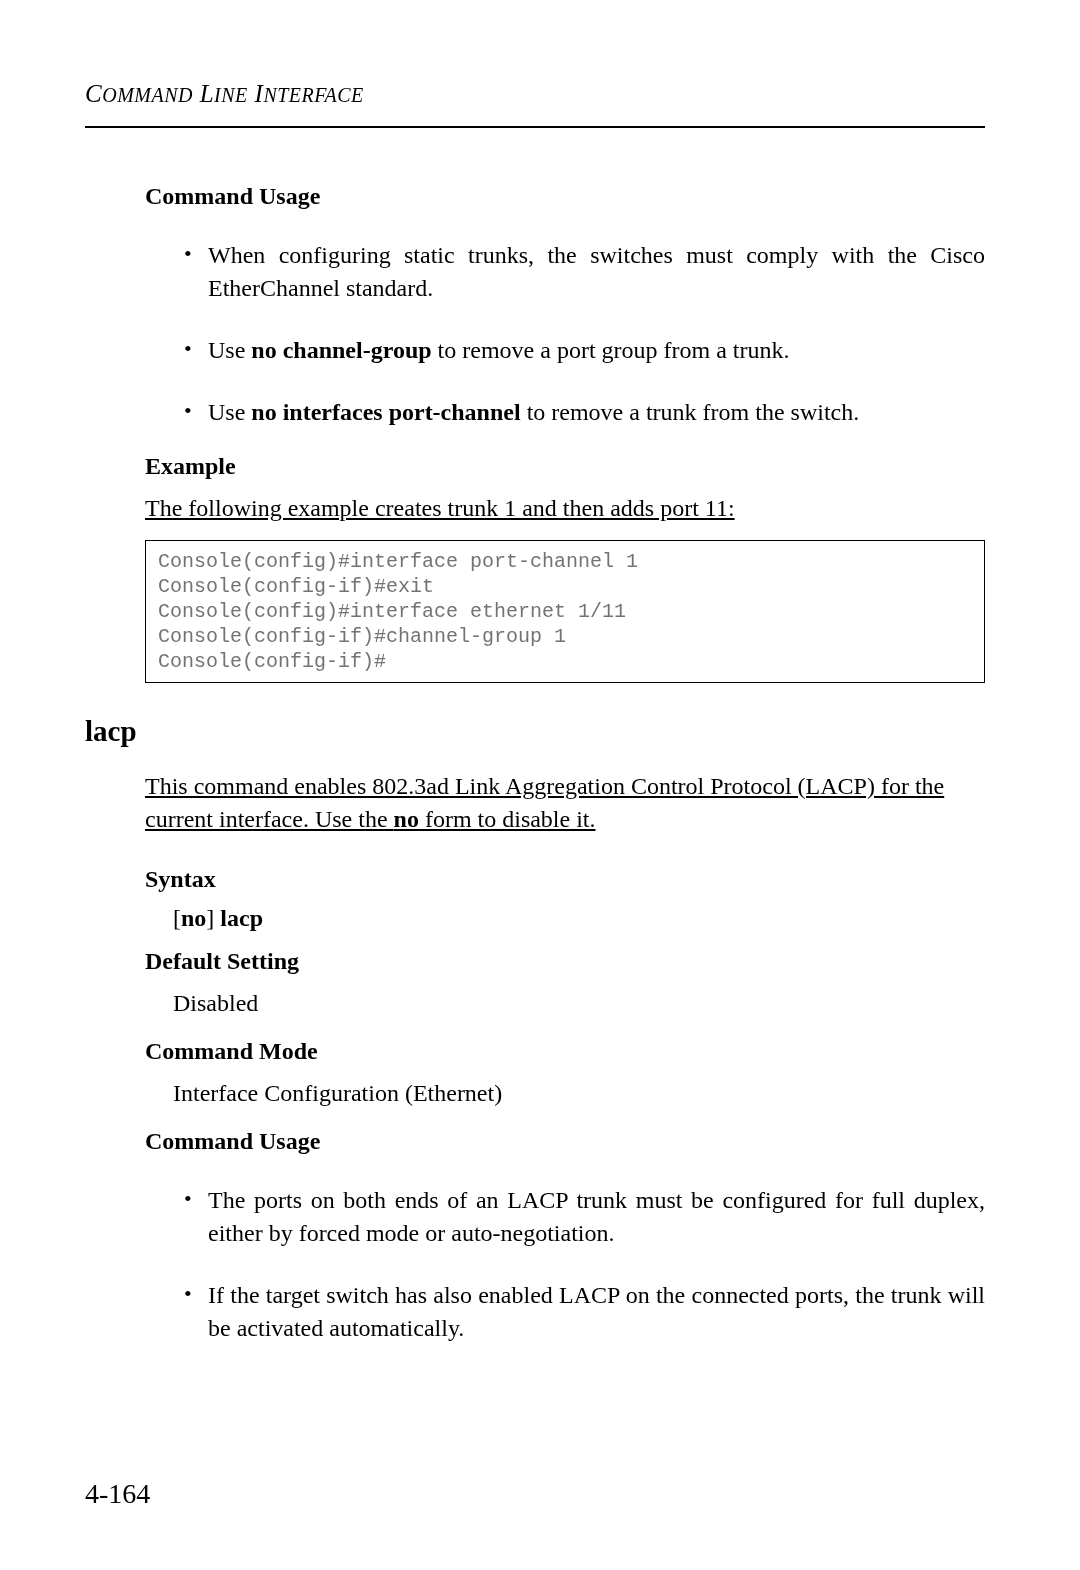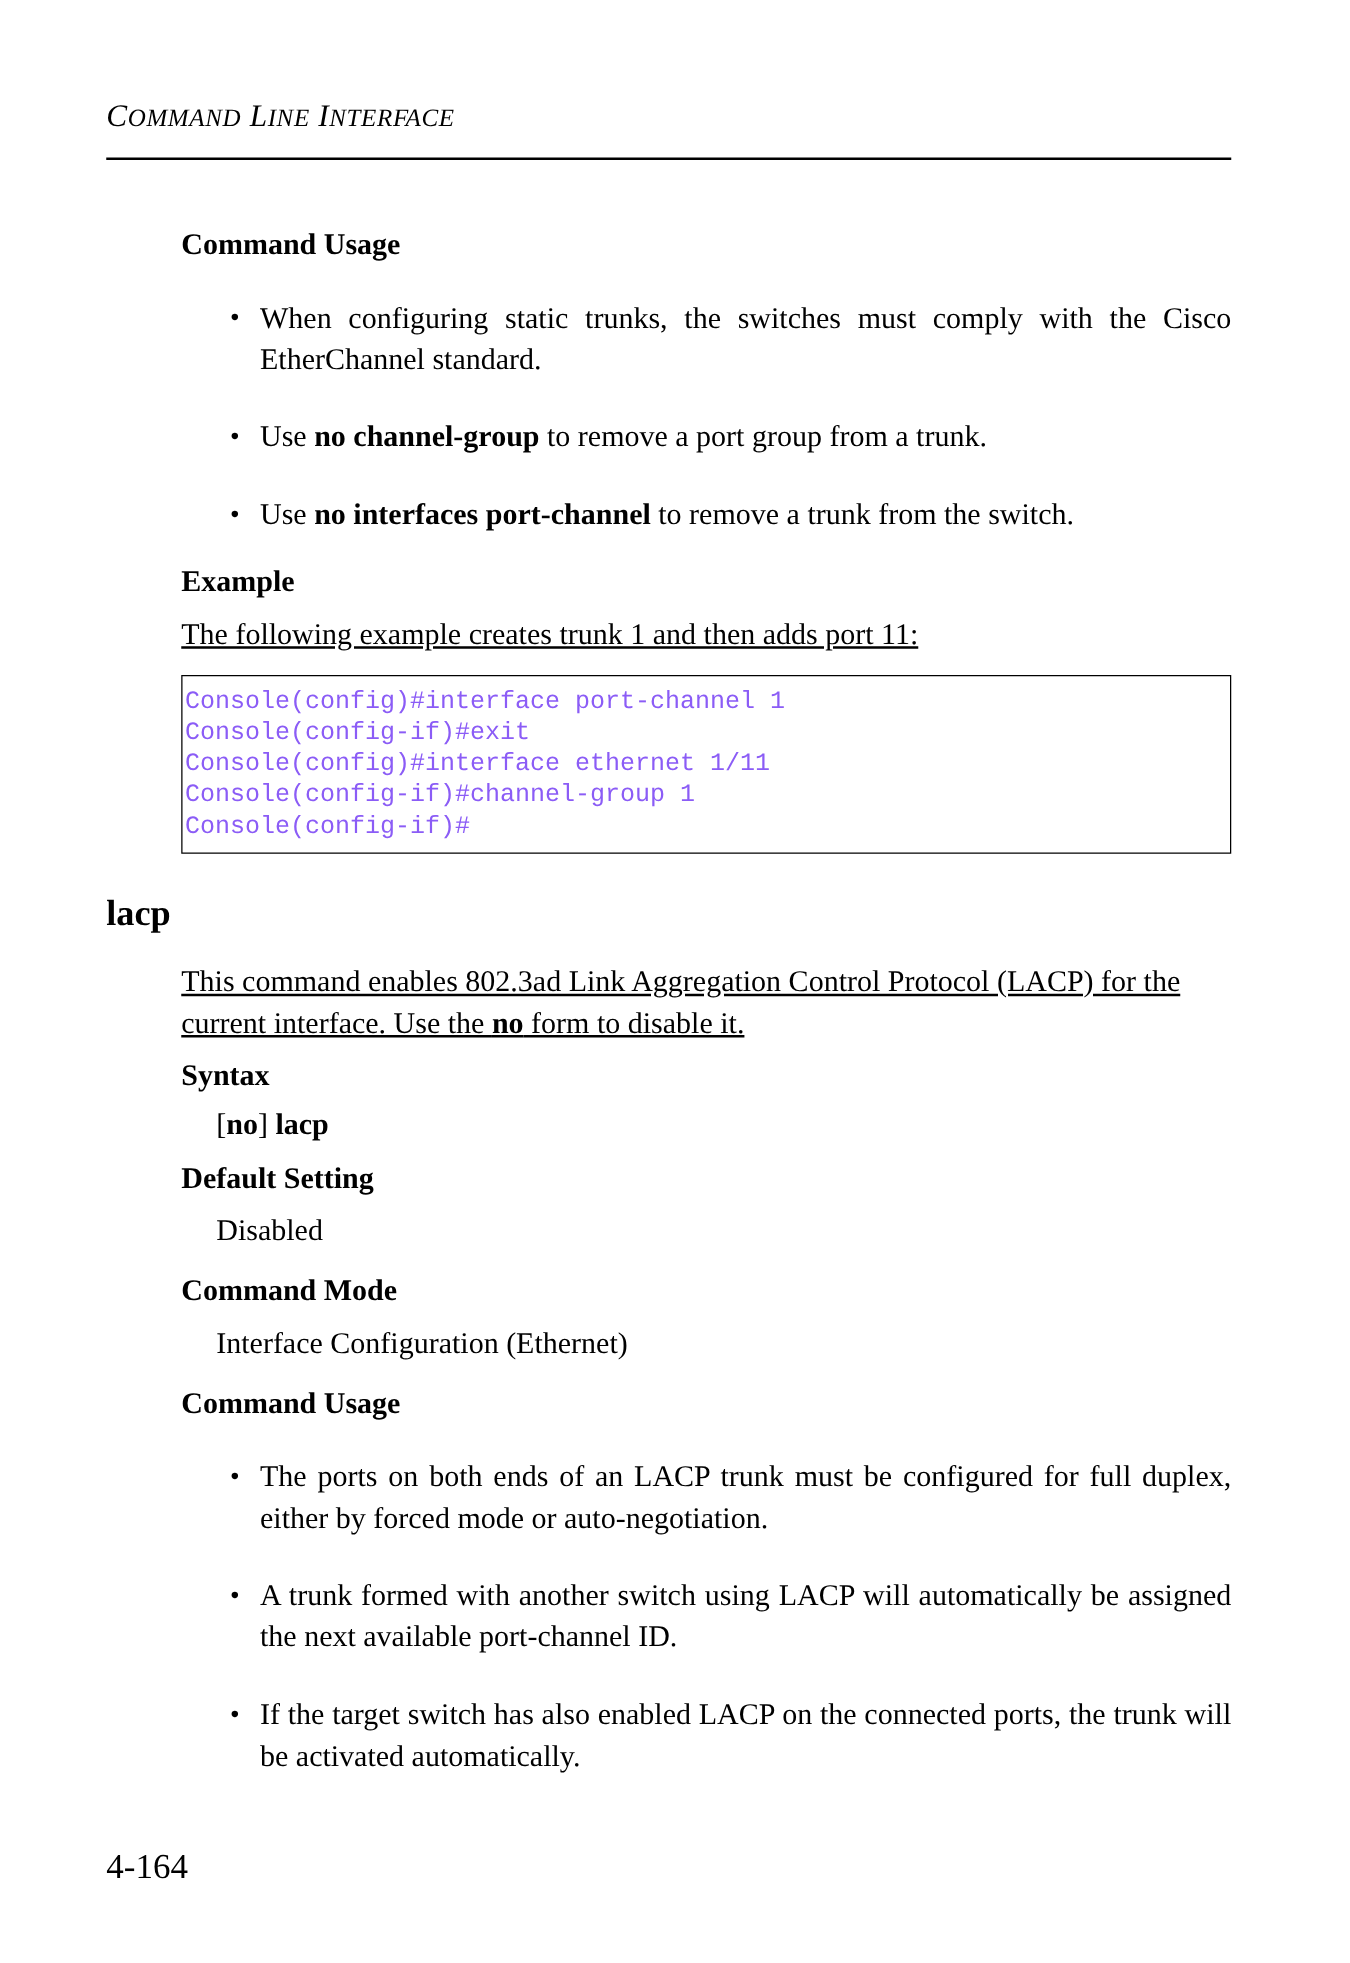--- a/index.html
+++ b/index.html
@@ -71,27 +71,27 @@
       line-height: 1.38;
       margin-bottom: 18px;
     }
     .bold {
       font-weight: bold;
     }
     .code-box {
       border: 1px solid #000;
       margin-left: 60px;
       margin-right: 0;
-      padding: 8px 2px;
+      padding: 8px 12px;
       font-family: 'Courier New', Courier, monospace;
       font-size: 20px;
       line-height: 1.25;
       white-space: pre;
       margin-bottom: 32px;
-      color: #8b5cf6;
+      color: #737373;
     }
     .cmd-heading {
       font-weight: bold;
       font-size: 29px;
       margin-bottom: 22px;
       margin-left: 0;
     }
     .page-num {
       position: absolute;
       bottom: 60px;
@@ -123,36 +123,35 @@
 <div class="section-heading">Example</div>
 <div class="body-text">The following example creates trunk 1 and then adds port 11:</div>
 
 <div class="code-box">Console(config)#interface port-channel 1
 Console(config-if)#exit
 Console(config)#interface ethernet 1/11
 Console(config-if)#channel-group 1
 Console(config-if)#</div>
 
 <div class="cmd-heading">lacp</div>
-<div class="body-text" style="margin-bottom:12px;">
+<div class="body-text" style="margin-bottom:30px;">
   <span>This command enables 802.3ad Link Aggregation Control Protocol (LACP) for the current interface. Use the </span><span class="bold">no</span><span> form to disable it.</span>
 </div>
 
 <div class="section-heading">Syntax</div>
 <div class="syntax-line">
   <span>[</span><span class="bold">no</span><span>] </span><span class="bold">lacp</span>
 </div>
 
 <div class="section-heading">Default Setting</div>
 <div class="indented">Disabled</div>
 
 <div class="section-heading">Command Mode</div>
 <div class="indented">Interface Configuration (Ethernet)</div>
 
 <div class="section-heading">Command Usage</div>
 
 <ul class="bullets">
   <li><span>The ports on both ends of an LACP trunk must be configured for full duplex, either by forced mode or auto-negotiation.</span></li>
-  <li><span>A trunk formed with another switch using LACP will automatically be assigned the next available port-channel ID.</span></li>
   <li><span>If the target switch has also enabled LACP on the connected ports, the trunk will be activated automatically.</span></li>
 </ul>
 
 <div class="page-num">4-164</div>
 
 </body></html>

